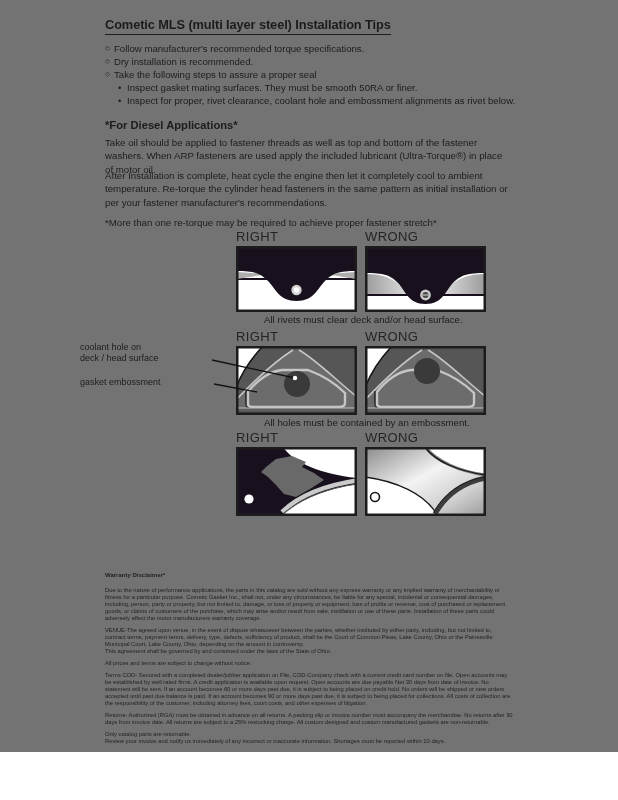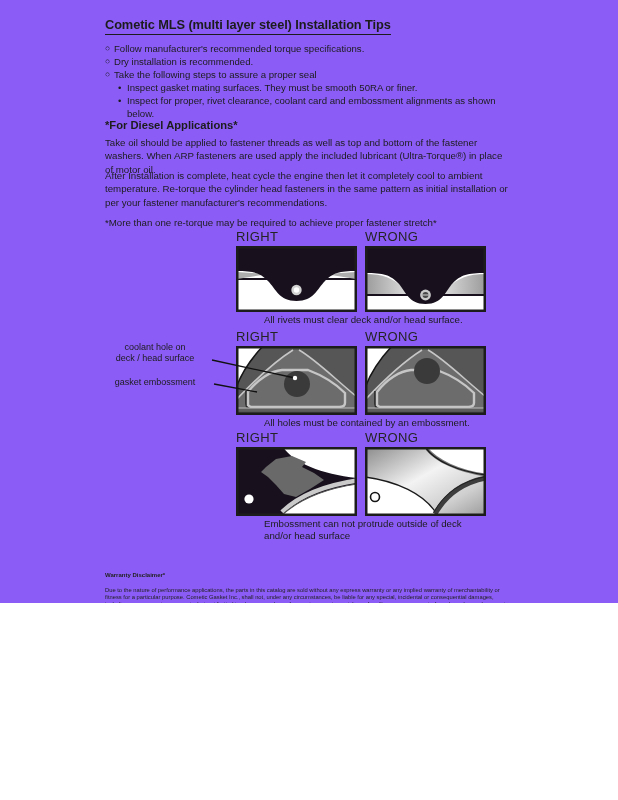--- a/index.html
+++ b/index.html
@@ -1,18 +1,18 @@
 <!DOCTYPE html>
 <html style="--ink: #1c1c1c; --diagblack: #18111d; --deckgray: #6c6c6c; --wallgray: #565656; --lightline: #c6c6c6; --holedark: #3a3a3a;"><head>
 <meta charset="utf-8">
 <style>
   * { margin:0; padding:0; box-sizing:border-box; }
   html,body { background:#ffffff; }
   .page {
-    position:relative; width:618px; height:603px; background:#8b5cf6;
+    position:relative; width:618px; height:752px; background:#737373;
     font-family:"Liberation Sans", sans-serif; color:var(--ink,#1c1c1c);
     overflow:hidden;
   }
   .abs { position:absolute; }
 
   
   .doc-title {
     left:105px; top:17px; font-size:12.8px; font-weight:bold;
     border-bottom:1.6px solid var(--ink,#1c1c1c); padding-bottom:2px;
     letter-spacing:-0.1px;
@@ -48,21 +48,21 @@
 
   svg .box-border { fill:none; stroke:var(--ink,#151515); stroke-width:2.5; }
   svg .gasket-black { fill:var(--diagblack,#18111d); }
   svg .deck-line { stroke:var(--diagblack,#18111d); stroke-width:2; }
   svg .wall { fill:var(--wallgray,#565656); }
   svg .lightline { stroke:var(--lightline,#c6c6c6); fill:none; }
   svg .hole { fill:var(--holedark,#3a3a3a); }
 
   
   .callout {
-    left:98px; width:114px; text-align:center; font-size:9px; line-height:10.8px;
+    left:80px; width:114px; text-align:left; font-size:9px; line-height:10.8px;
     color:var(--ink,#1c1c1c);
   }
   .callout1 { top:342px; }
   .callout2 { top:377px; }
   .leader-svg { left:211px; top:350px; z-index:5; }
 
   
   .legal { left:105px; top:572px; width:408px; font-size:5.8px; line-height:7px; color:#222; }
   .legal .lg-head { font-weight:bold; font-size:6px; margin-bottom:8px; }
   .legal p { margin-bottom:0; }
@@ -89,21 +89,21 @@
     <div class="bullet-line lvl0">
       <span class="marker">○</span>
       <span>Take the following steps to assure a proper seal</span>
     </div>
     <div class="bullet-line lvl1">
       <span class="marker">•</span>
       <span>Inspect gasket mating surfaces.  They must be smooth 50RA or finer.</span>
     </div>
     <div class="bullet-line lvl1">
       <span class="marker">•</span>
-      <span>Inspect for proper, rivet clearance, coolant card and embossment alignments as shown below.</span>
+      <span>Inspect for proper, rivet clearance, coolant hole and embossment alignments as rivet below.</span>
     </div>
   </div>
 
   <div class="abs diesel-heading">*For Diesel Applications*</div>
   <p class="abs para p1">Take oil should be applied to fastener threads as well as top and bottom of the fastener washers. When ARP fasteners are used apply the included lubricant (Ultra-Torque®) in place of motor oil.</p>
   <p class="abs para p2">After Installation is complete, heat cycle the engine then let it completely cool to ambient temperature. Re-torque the cylinder head fasteners in the same pattern as initial installation or per your fastener manufacturer's recommendations.</p>
   <p class="abs para note">*More than one re-torque may be required to achieve proper fastener stretch*</p>
 
   <div class="figrow figrow1">
     <div class="figlabels">
@@ -214,24 +214,20 @@
         <path d="M0,0 L60,0 C70,14 92,24 121,28 L121,69 L73,69 C60,46 30,34 0,30 Z" fill="url(#g3)"></path>
         <path d="M62,2 C72,14 93,24 120,28" stroke="#777777" stroke-width="3" fill="none"></path>
         <path d="M60,0 C70,14 92,24 121,28" stroke="#1a1a1a" stroke-width="1.3" fill="none"></path>
         <path d="M0,30 C30,34 60,46 73,69" stroke="#1a1a1a" stroke-width="1.3" fill="none"></path>
         <path d="M121,31 C96,36 80,49 70,67" stroke="#3d3d3d" stroke-width="5" fill="none"></path>
         <path d="M121,29.5 C96,34 79,47 69,65" stroke="#222222" stroke-width="1" fill="none"></path>
         <circle cx="10" cy="50" r="4.5" fill="#ffffff" stroke="#151515" stroke-width="1.6"></circle>
         <rect class="box-border" x="1.25" y="1.25" width="118.5" height="66.5"></rect>
       </svg>
     </div>
-    <div class="figcap">
-      <div>Embossment can not protrude outside of deck</div>
-      <div>and/or head surface</div>
-    </div>
   </div>
 
   <div class="abs callout callout1">
     <div>coolant hole on</div>
     <div>deck / head surface</div>
   </div>
   <div class="abs callout callout2">gasket embossment</div>
   <svg class="abs leader-svg" width="95" height="50" viewBox="0 0 95 50">
     <line x1="1" y1="10" x2="84" y2="28" stroke="#111111" stroke-width="1.3"></line>
     <circle cx="84" cy="28" r="2.2" fill="#ffffff"></circle>

